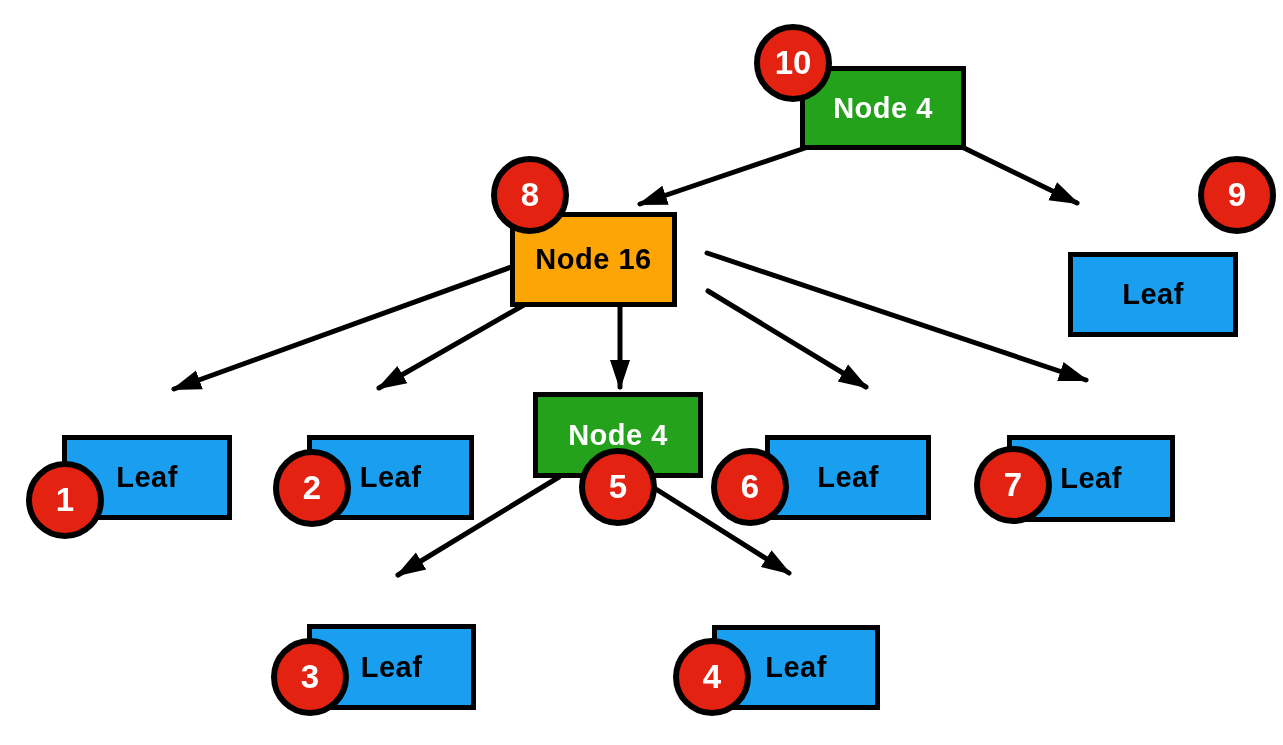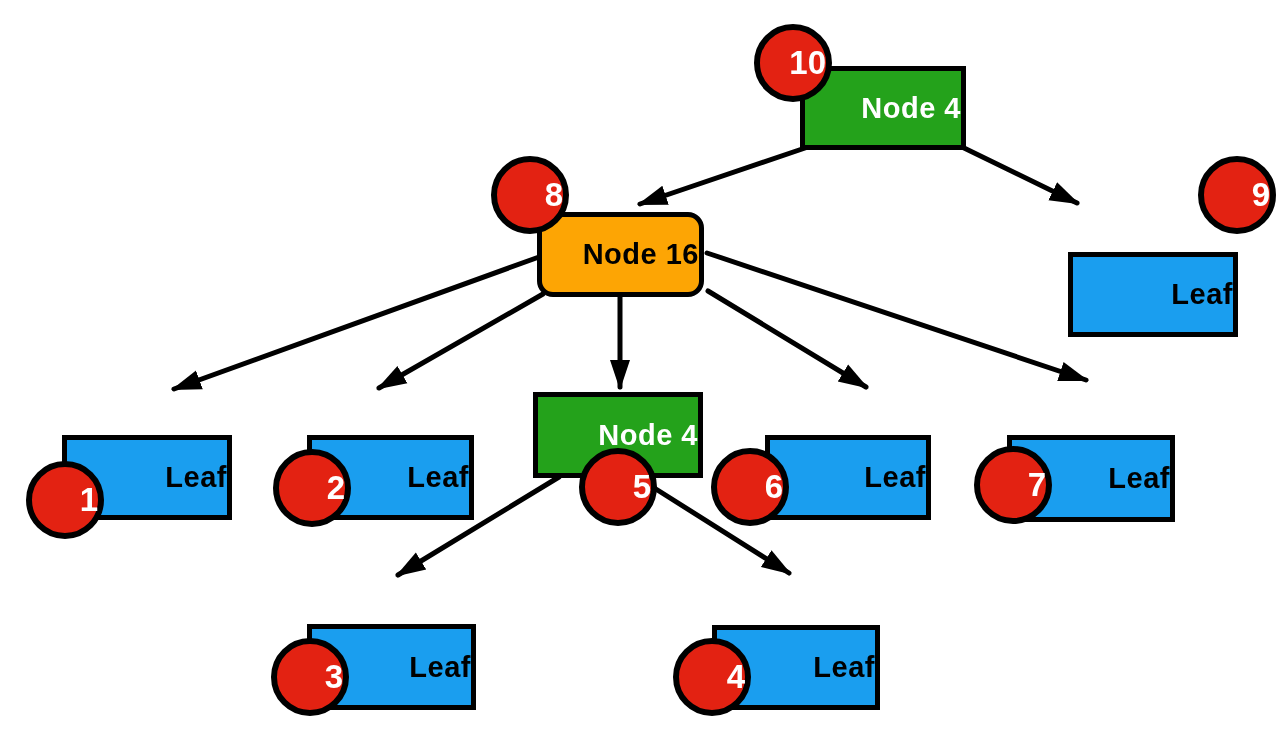--- a/index.html
+++ b/index.html
@@ -16,21 +16,21 @@
     left: 0; top: 0;
     width: 1283px; height: 745px;
     z-index: 1;
   }
   .box {
     position: absolute;
     box-sizing: border-box;
     border: 5px solid #000000;
     display: flex;
     align-items: center;
-    justify-content: flex-end;
+    justify-content: center;
     z-index: 2;
   }
   .box.green  { background: #24A21B; }
   .box.orange { background: #FDA504; }
   .box.blue   { background: #1A9EEF; margin-top: 42px; }
   .box-label {
     font-size: 29px;
     font-weight: bold;
     letter-spacing: 0.5px;
   }
@@ -42,21 +42,21 @@
     box-sizing: border-box;
     width: 78px; height: 78px;
     border: 6px solid #000000;
     border-radius: 50%;
     background: #E32212;
     color: #ffffff;
     font-size: 33px;
     font-weight: bold;
     display: flex;
     align-items: center;
-    justify-content: flex-end;
+    justify-content: center;
     z-index: 3;
   }
 </style>
 </head>
 <body>
 
 <div id="canvas">
 
   <svg id="edges" viewBox="0 0 1283 745">
     <defs>
@@ -72,21 +72,21 @@
     <line x1="708" y1="291" x2="866" y2="387" stroke="#000000" stroke-width="5" stroke-linecap="round" marker-end="url(#ah)"></line>
     <line x1="707" y1="253" x2="1086" y2="380" stroke="#000000" stroke-width="5" stroke-linecap="round" marker-end="url(#ah)"></line>
     <line x1="559" y1="477" x2="398" y2="575" stroke="#000000" stroke-width="5" stroke-linecap="round" marker-end="url(#ah)"></line>
     <line x1="640" y1="479" x2="789" y2="573" stroke="#000000" stroke-width="5" stroke-linecap="round" marker-end="url(#ah)"></line>
   </svg>
 
   <div class="box green" style="left:800px; top:66px; width:166px; height:84px;">
     <span class="box-label">Node 4</span>
   </div>
 
-  <div class="box orange" style="left:537px; top:212px; width:167px; height:85px;border-radius:16px;">
+  <div class="box orange" style="left:510px; top:212px; width:167px; height:95px;">
     <span class="box-label">Node 16</span>
   </div>
   <div class="box blue" style="left:1068px; top:210px; width:170px; height:85px;">
     <span class="box-label">Leaf</span>
   </div>
 
   <div class="box blue" style="left:62px; top:393px; width:170px; height:85px;">
     <span class="box-label">Leaf</span>
   </div>
   <div class="box blue" style="left:307px; top:393px; width:167px; height:85px;">

